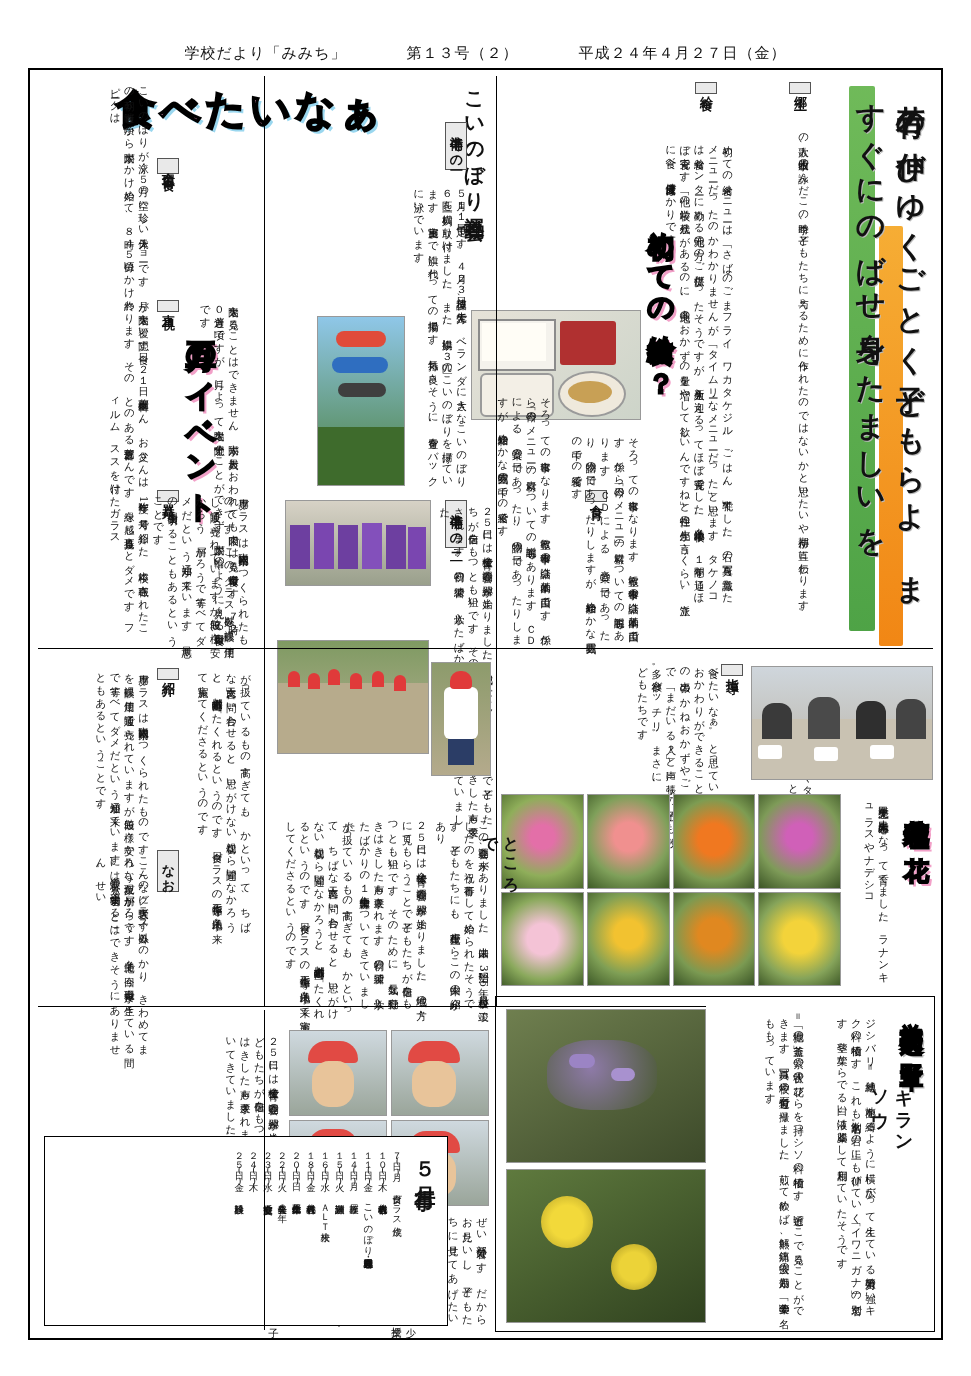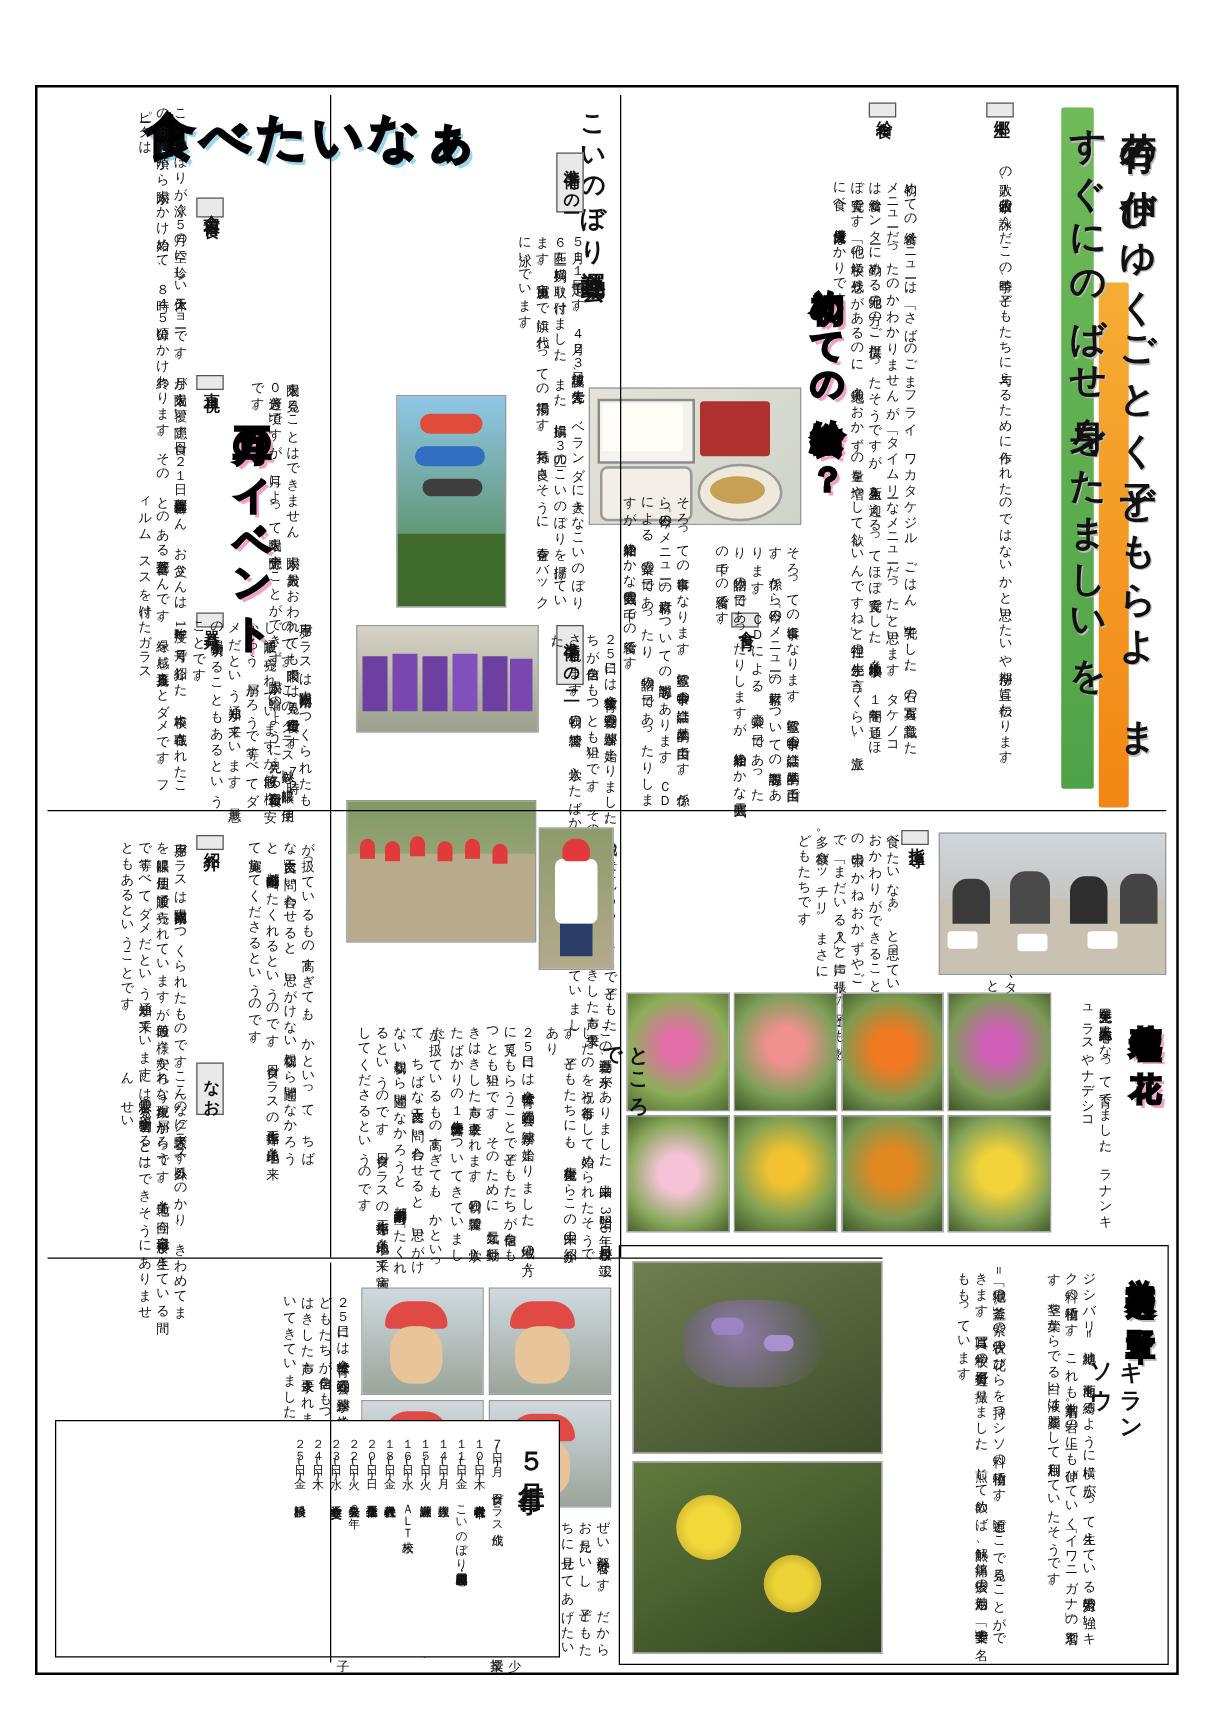--- a/index.html
+++ b/index.html
@@ -90,20 +90,25 @@
   .boxed{
     border:1px solid #000;box-sizing:border-box;
   }
   .tiny{font-size:9.5px;}
 </style>
 </head>
 <body>
 
 <div class="page">
 
+  <div class="hdr">
+    <span>学校だより「みみち」</span>
+    <span>第１３号（２）</span>
+    <span>平成２４年４月２７日（金）</span>
+  </div>
 
   <div class="frame">
 
     <div id="masthead">
       <div id="bandgreen"></div>
       <div id="bandorange"></div>
       <div class="ttl">若竹の伸びゆくごとく子どもらよ　ますぐにのばせ身をたましいを</div>
     </div>
 
     <div style="position:absolute;right:128px;top:8px;width:80px;height:560px;">

